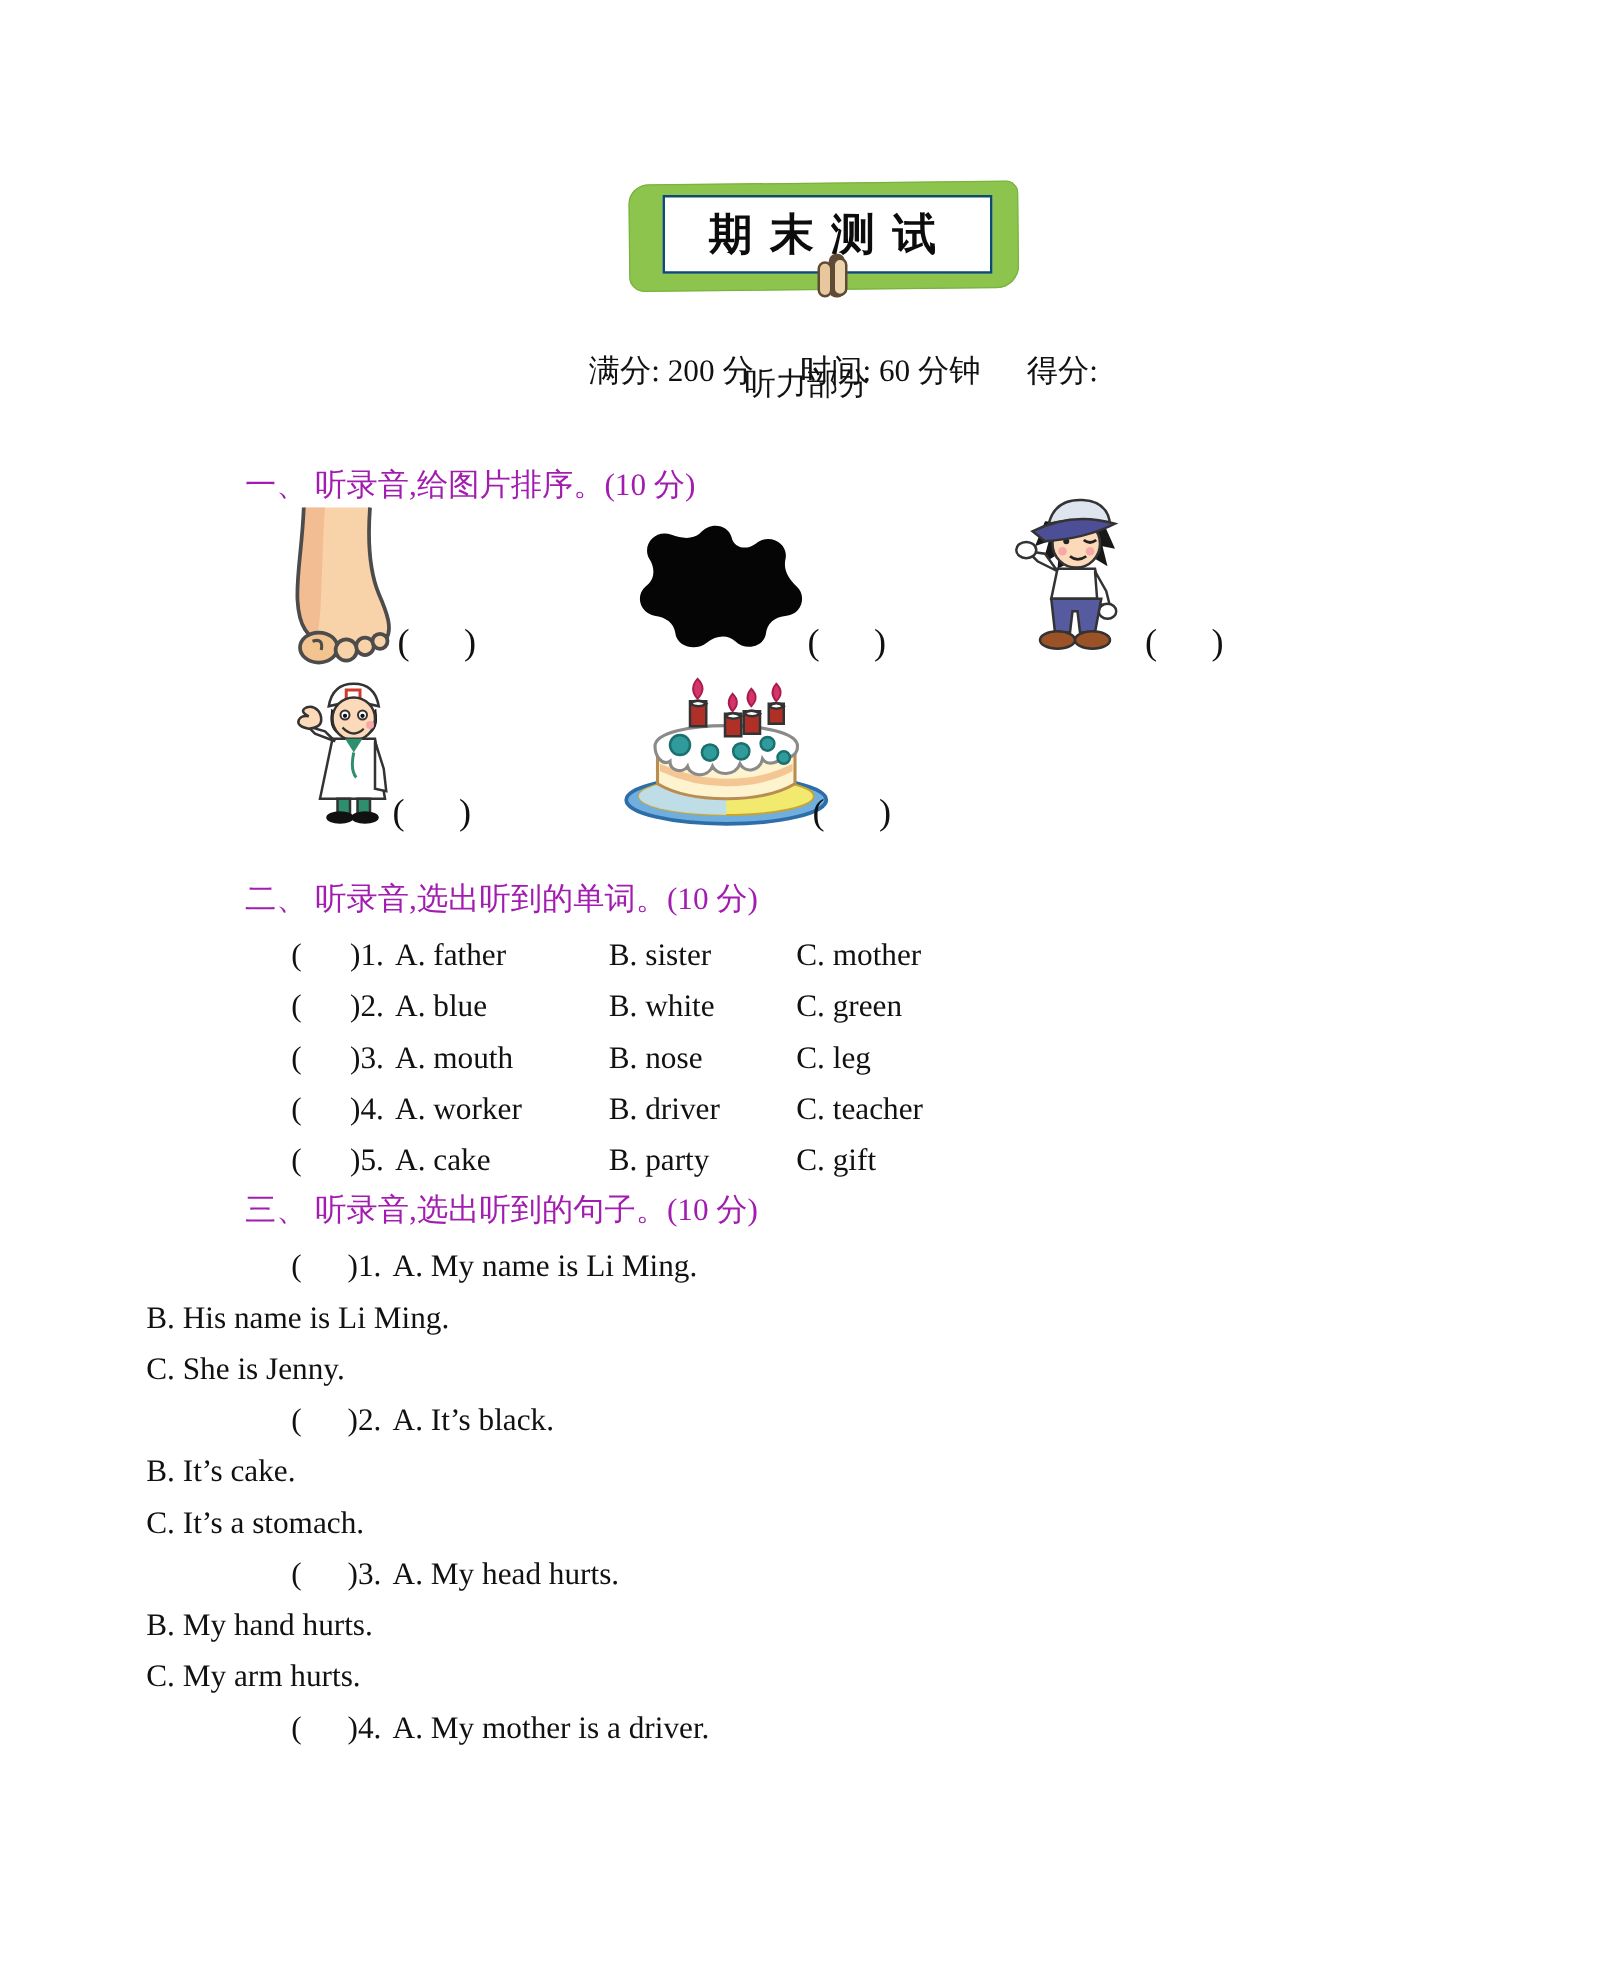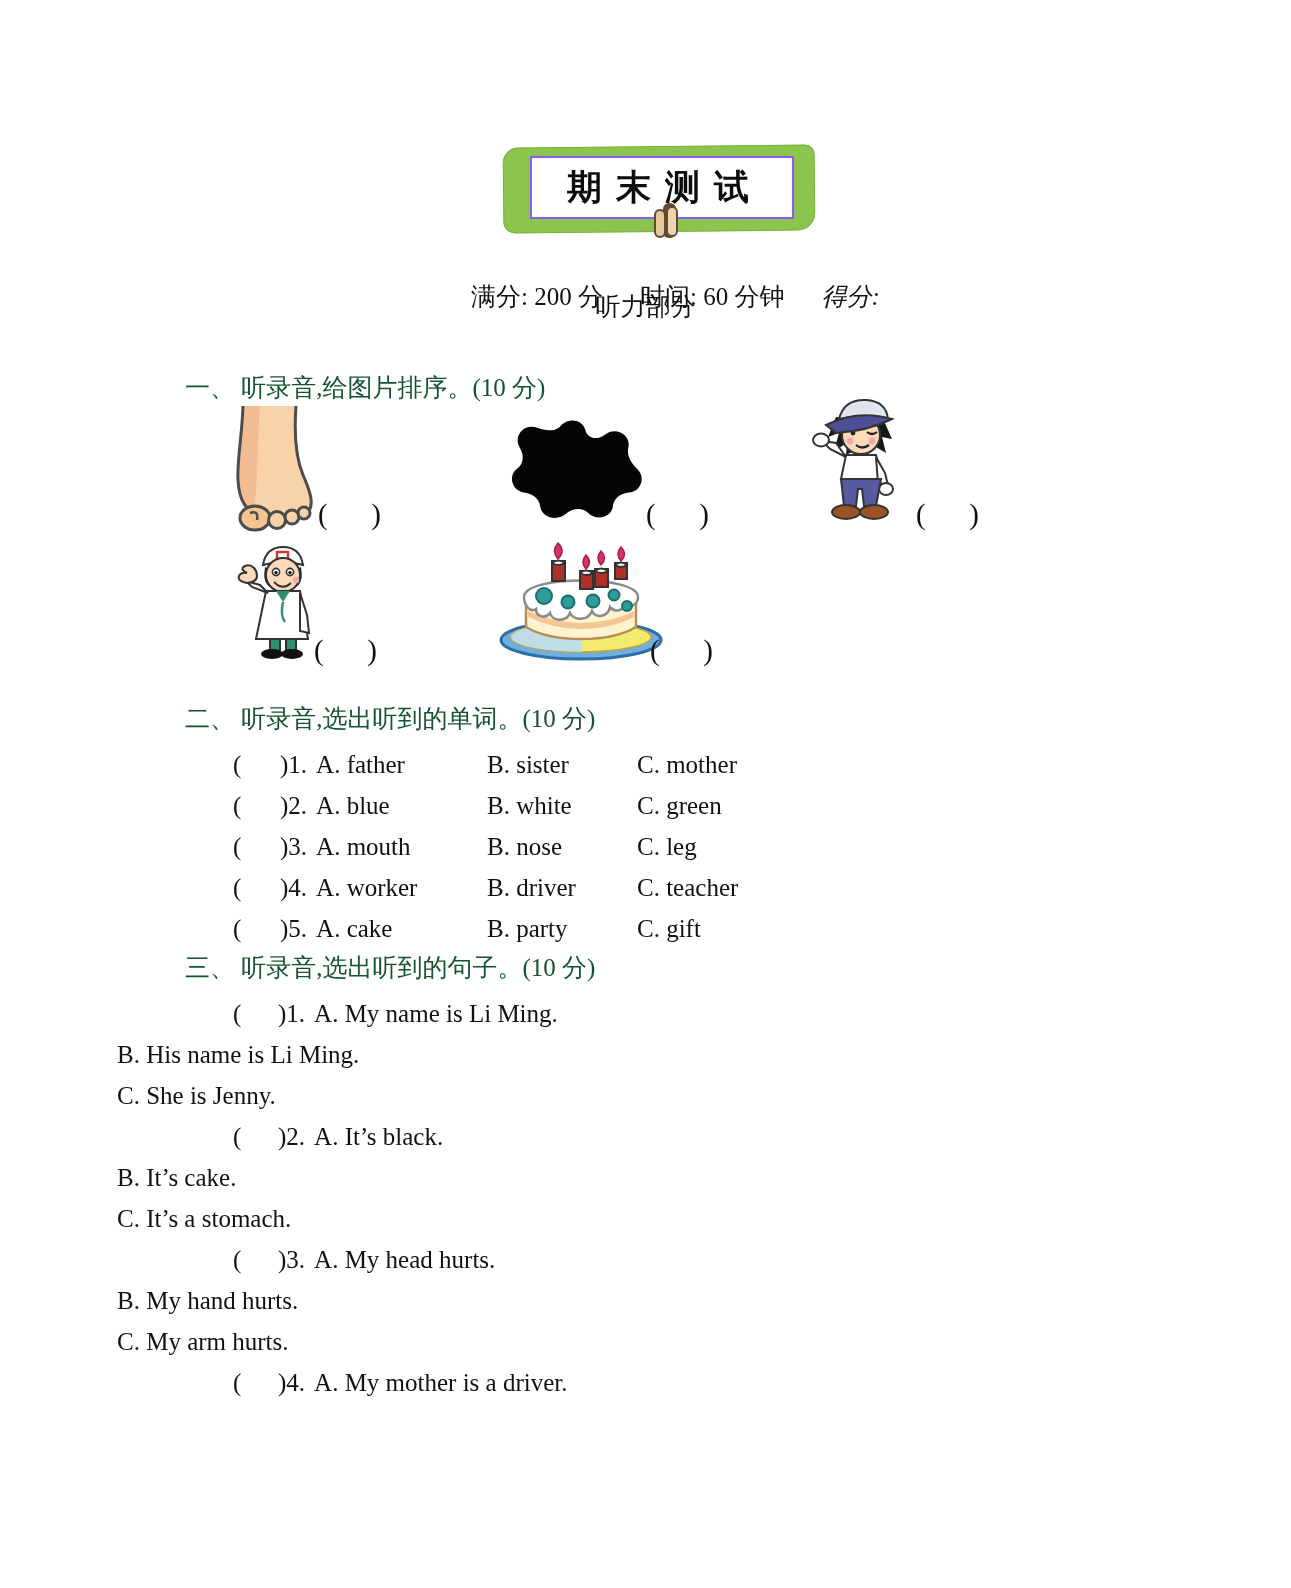--- a/index.html
+++ b/index.html
@@ -4,36 +4,36 @@
 <style>
   html,body{margin:0;padding:0;background:#fff;}
   .page{position:relative;width:1291px;height:1588px;background:#fff;overflow:hidden;
         font-family:"Liberation Serif","DejaVu Serif",serif;color:#111;}
 
   
   .banner{position:absolute;left:503px;top:146px;width:312px;height:86px;
           background:#8cc44e;border-radius:16px 10px 18px 12px;transform:rotate(-0.6deg);
           box-shadow:0 0 0 1px #7ab23f inset;}
   .banner-inner{position:absolute;left:27px;right:21px;top:10px;bottom:13px;background:#fff;
-          border:2px solid #8b5cf6;display:flex;align-items:center;justify-content:center;
+          border:2px solid #0c4a6e;display:flex;align-items:center;justify-content:center;
           transform:rotate(0.6deg);
           font-family:"Liberation Sans","DejaVu Sans",sans-serif;
           font-weight:bold;font-size:35px;letter-spacing:14px;padding-left:6px;color:#0c0c0c;}
   .pin{position:absolute;left:650px;top:201px;}
 
   
   .meta{position:absolute;left:446px;top:252px;font-size:25px;white-space:pre;}
   .meta span{margin-right:37px;}
-  .meta span:last-child{margin-right:0;font-style:italic;}
+  .meta span:last-child{margin-right:0;}
   .listen-hdr{position:absolute;left:0;top:290px;width:100%;text-align:center;
           font-family:"Liberation Sans","DejaVu Sans",sans-serif;
           font-weight:normal;font-size:25px;}
 
   
-  .sec-hdr{position:absolute;left:185px;font-size:25px;color:#14532d;white-space:pre;}
+  .sec-hdr{position:absolute;left:196px;font-size:25px;color:#a21caf;white-space:pre;}
   .hdr1{top:371px}.hdr2{top:702px}.hdr3{top:951px}
 
   
   .fig{position:absolute;}
   .pp{position:absolute;font-size:29px;white-space:pre;}
 
   
   .s2{position:absolute;left:233px;top:744px;}
   .s2-row{display:grid;grid-template-columns:47px 207px 150px auto;height:41px;
           line-height:41px;font-size:25px;}

